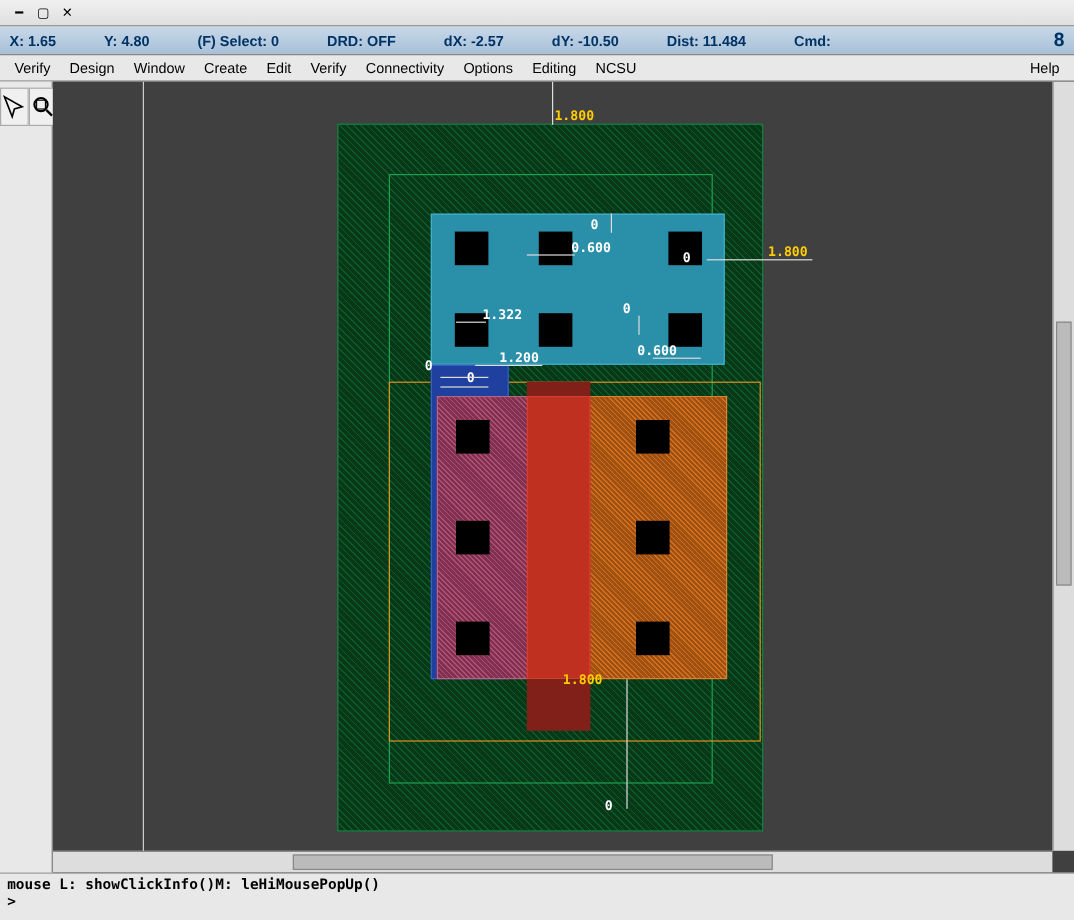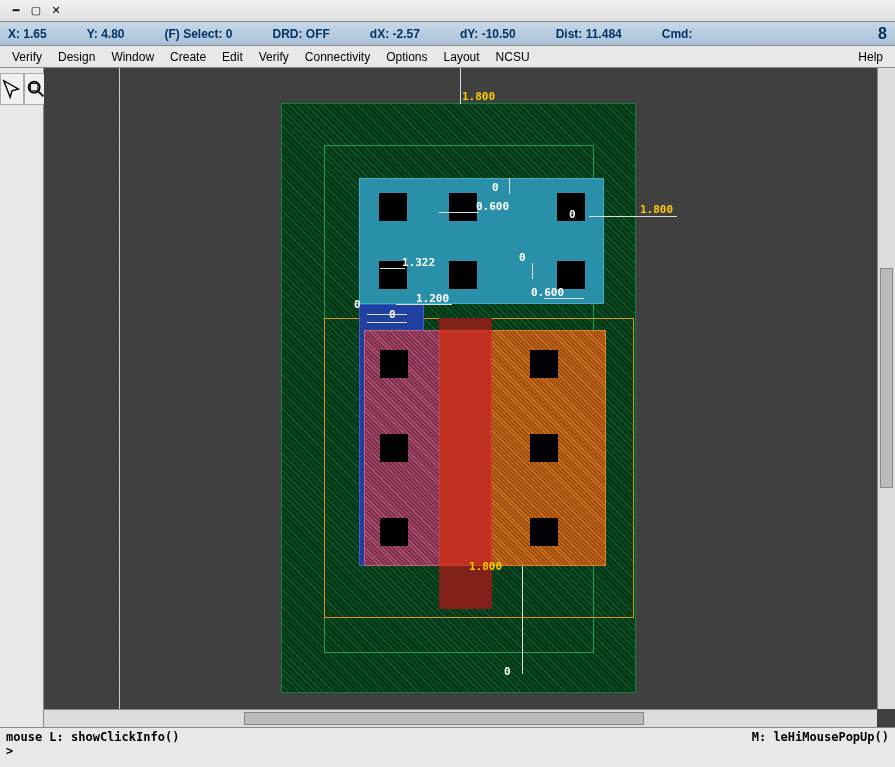--- a/index.html
+++ b/index.html
@@ -45,21 +45,21 @@
   .dim-label { position: absolute; color: #fff; font-size: 11px; font-family: monospace; font-weight: bold; }
   .dim-line { position: absolute; background: #ddd; }
   
   .scrollbar-v { position: absolute; right: 0; top: 0; bottom: 18px; width: 18px; background: #ddd; border-left: 1px solid #888; }
   .scrollbar-h { position: absolute; left: 0; right: 18px; bottom: 0; height: 18px; background: #ddd; border-top: 1px solid #888; }
   .scroll-thumb { background: #bbb; border: 1px solid #888; }
   
   .footer { height: 40px; background: #e8e8e8; border-top: 1px solid #888; padding: 2px 6px; font-family: monospace; font-size: 12px; font-weight: bold; }
   .footer-row { display: flex; }
   .footer-item { white-space: nowrap; }
-  .footer-mid { flex: 1; text-align: right; }
+  .footer-mid { flex: 1; text-align: left; }
   .footer-right { text-align: right; }
 </style>
 </head>
 <body>
 
 <div class="titlebar">
   <span class="win-btn">━</span>
   <span class="win-btn">▢</span>
   <span class="win-btn">✕</span>
 </div>
@@ -78,21 +78,21 @@
 
 <div class="menubar">
   <span class="menu-item">Verify</span>
   <span class="menu-item">Design</span>
   <span class="menu-item">Window</span>
   <span class="menu-item">Create</span>
   <span class="menu-item">Edit</span>
   <span class="menu-item">Verify</span>
   <span class="menu-item">Connectivity</span>
   <span class="menu-item">Options</span>
-  <span class="menu-item">Layout</span>
+  <span class="menu-item">Editing</span>
   <span class="menu-item">NCSU</span>
   <span class="menu-spacer"></span>
   <span class="menu-item">Help</span>
 </div>
 
 <div class="main-area">
   <div class="toolbar">
     <div class="tool-btn">
         <svg viewBox="0 0 24 24">
           <path d="M3 3l7 18 2-7 7-2z" fill="none" stroke="#000" stroke-width="1.5"></path>

